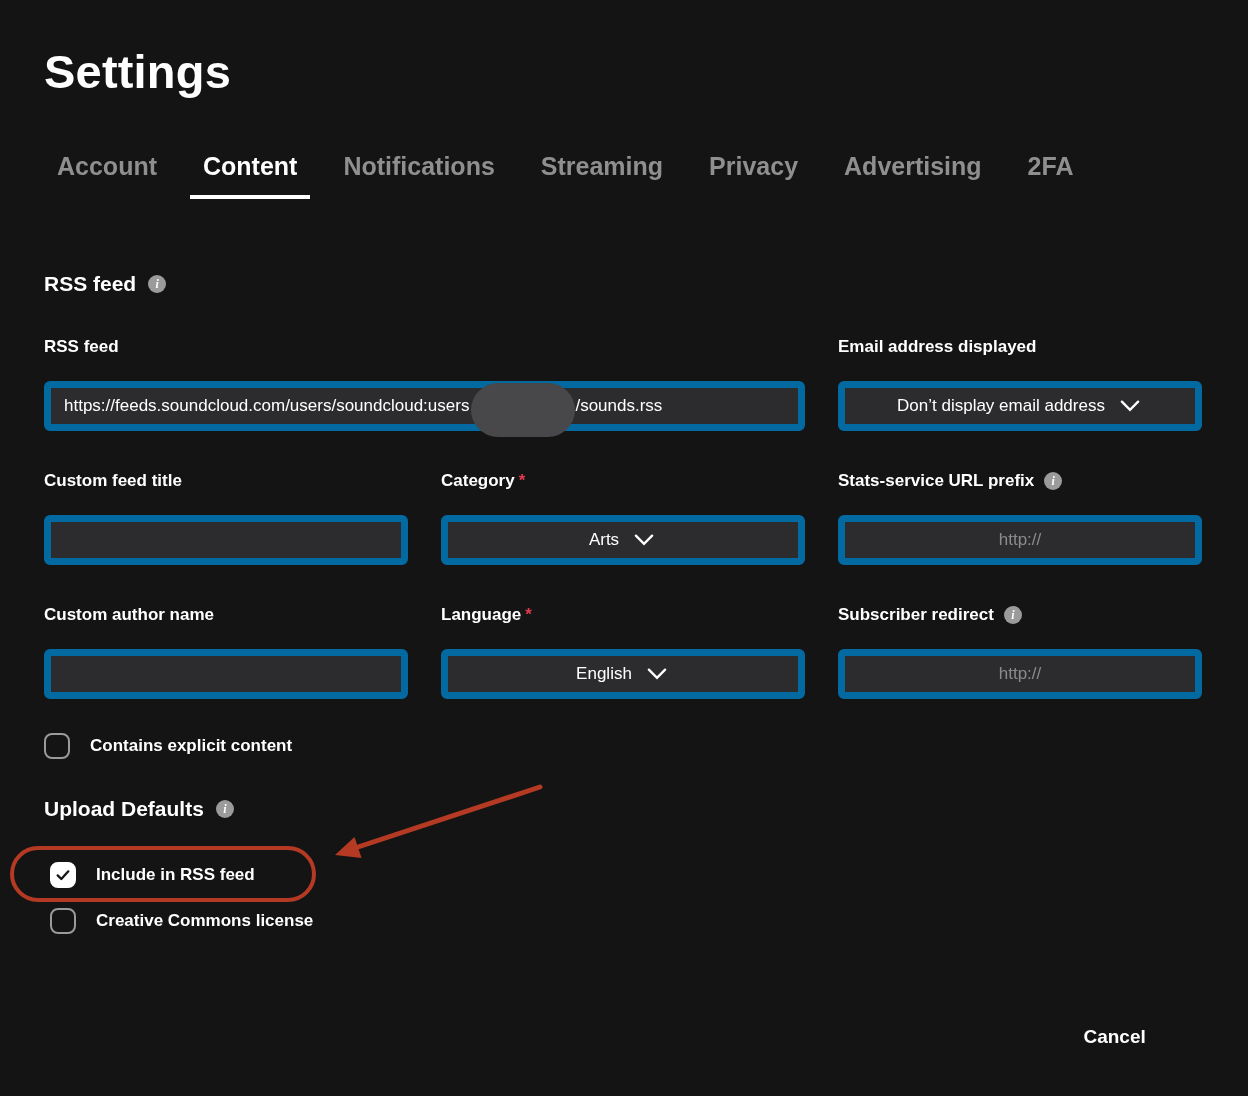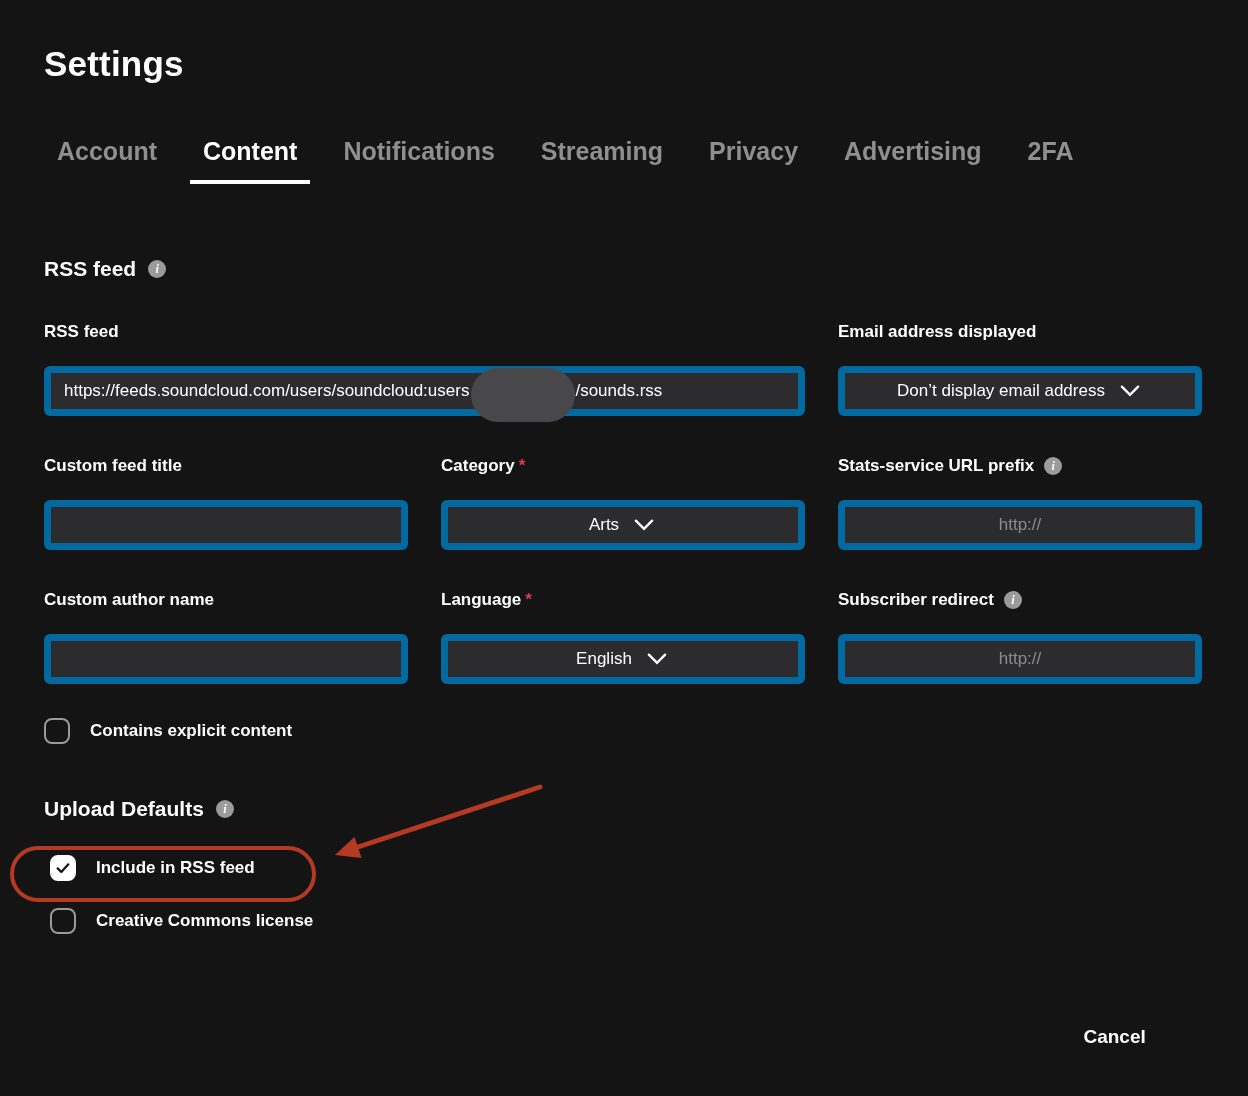--- a/index.html
+++ b/index.html
@@ -4,21 +4,21 @@
 <style>
   * { margin:0; padding:0; box-sizing:border-box; }
   html,body { background:#000; }
   .screen {
     position:relative; width:1248px; height:1096px;
     background:#141414; color:#fff; overflow:hidden;
     font-family:"Liberation Sans", sans-serif;
   }
   .content { position:absolute; left:44px; top:44px; width:1158px; }
 
-  .page-title { font-size:35px; font-weight:700; letter-spacing:.2px; }
+  .page-title { font-size:47px; font-weight:700; letter-spacing:.2px; }
 
   .tab-bar { display:flex; margin-top:52px; }
   .tab {
     font-size:25px; font-weight:700; color:#8f8f8f;
     padding:0 13px 14px; margin-right:20px; cursor:pointer;
     border-bottom:4px solid transparent; line-height:30px; white-space:nowrap;
   }
   .tab.active { color:#fff; border-bottom-color:#fff; }
 
   .section-title-row { margin-top:72px; display:flex; align-items:center; gap:12px; }
@@ -64,21 +64,21 @@
   .checkbox {
     width:26px; height:26px; border-radius:8px; border:2px solid #9a9a9a;
     background:transparent; cursor:pointer; flex:none;
     display:flex; align-items:center; justify-content:center;
   }
   .checkbox.checked { background:#fff; border-color:#fff; }
   .checkbox-label { font-size:17px; font-weight:700; }
 
   .upload-section { position:absolute; left:44px; top:796px; width:480px; height:170px; }
   .upload-header { display:flex; align-items:center; gap:12px; }
-  .include-row { position:absolute; left:6px; top:59px; }
+  .include-row { position:absolute; left:6px; top:66px; }
   .creative-row { position:absolute; left:6px; top:112px; }
 
   .annotation-rect {
     position:absolute; left:10px; top:846px; width:306px; height:56px;
     border:4px solid #b53a23; border-radius:30px; pointer-events:none;
   }
   .annotation-arrow {
     position:absolute; left:0; top:0; width:1248px; height:1096px;
     pointer-events:none;
   }

